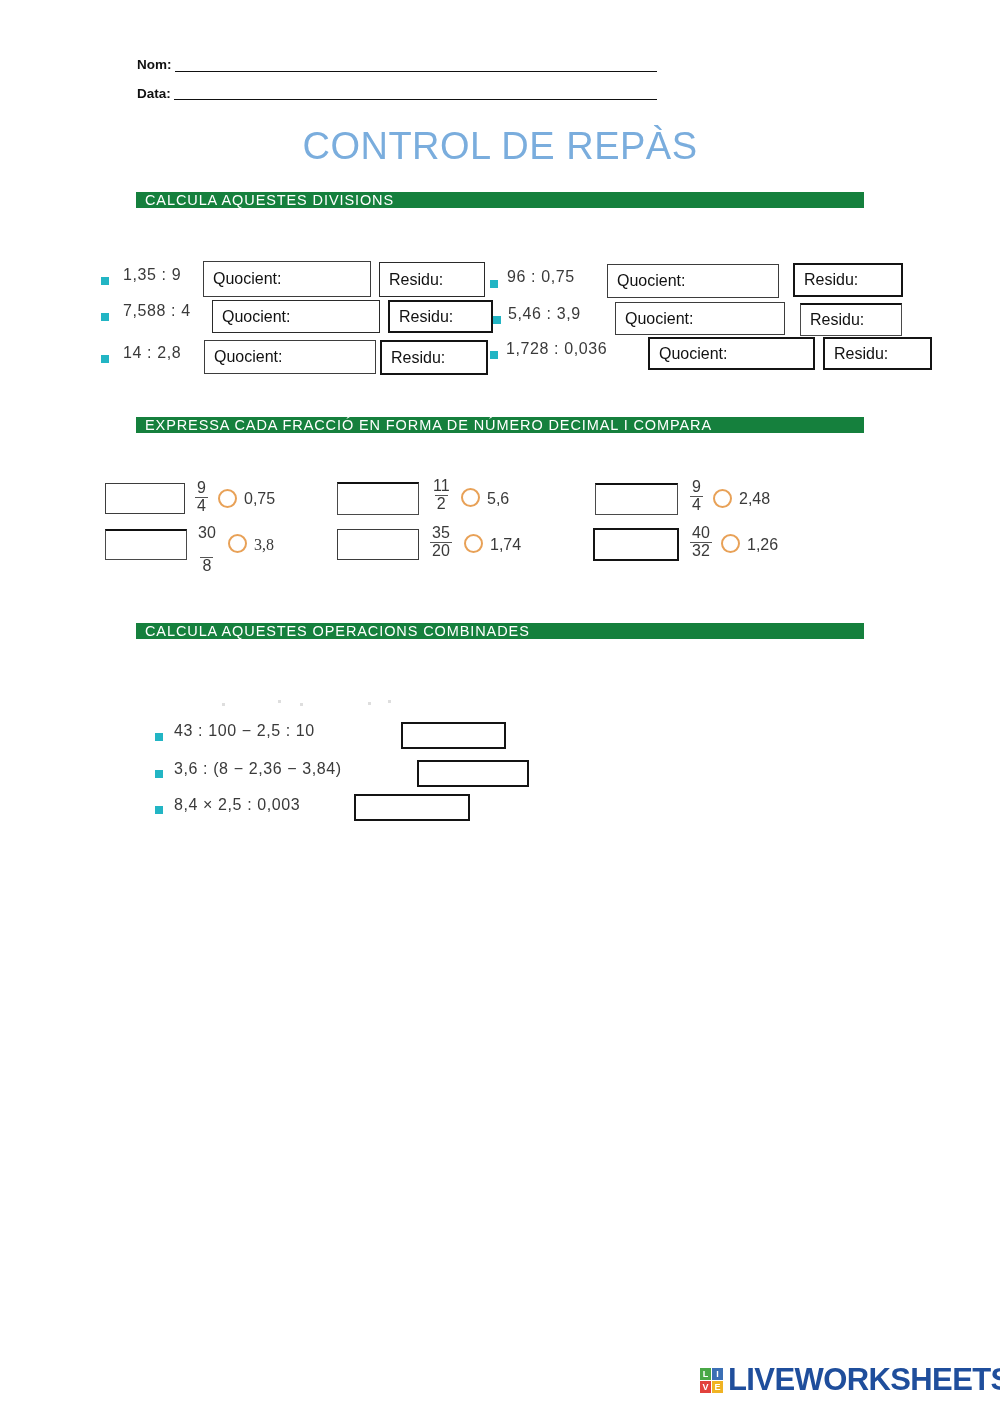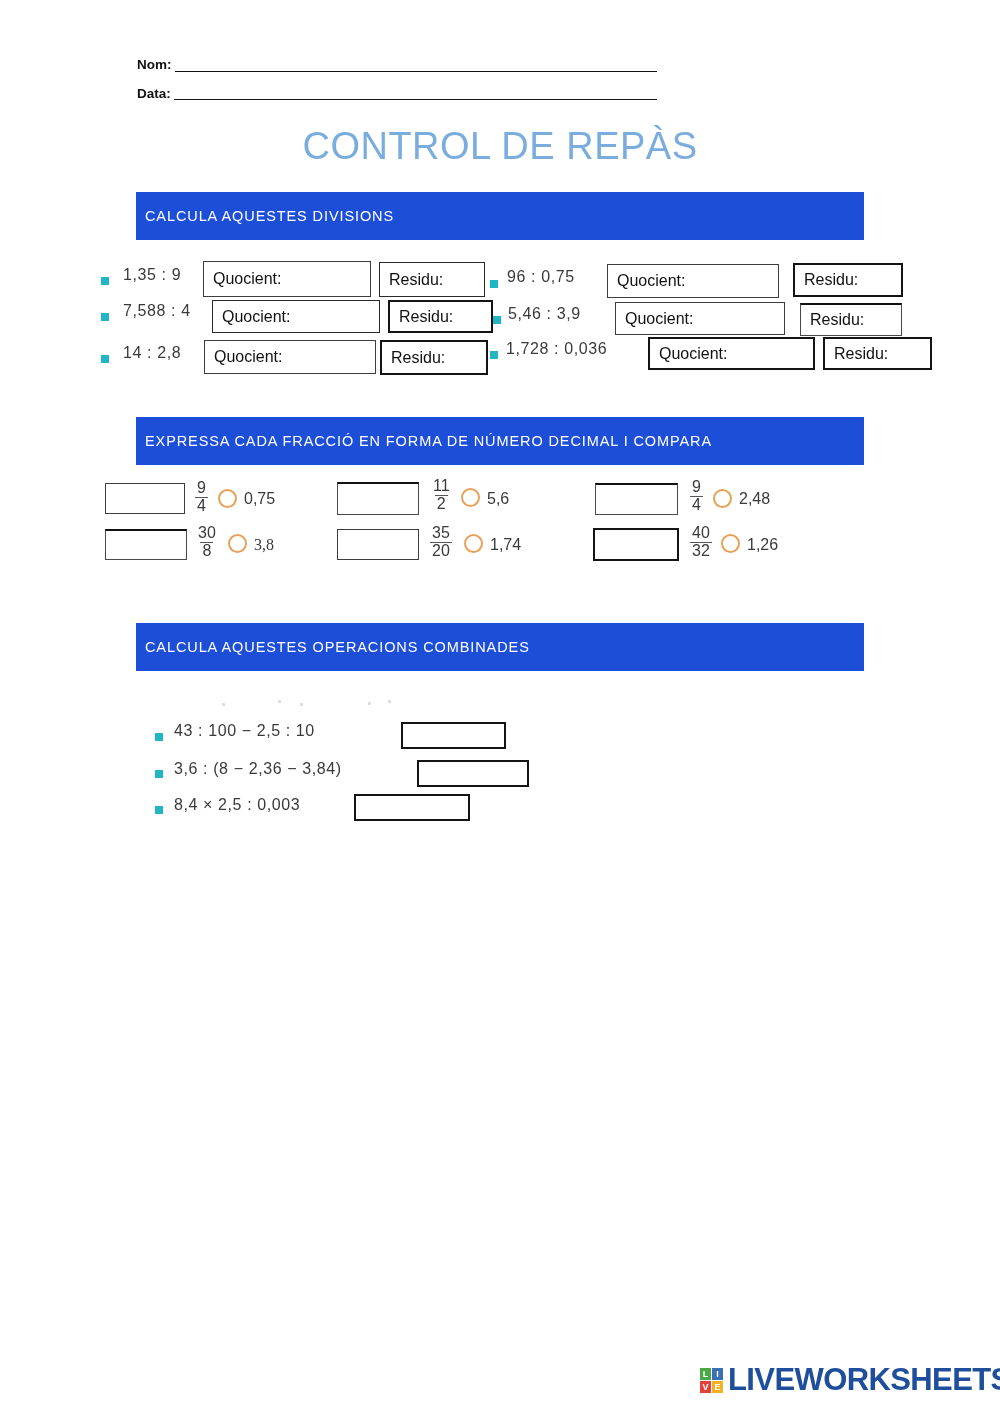--- a/index.html
+++ b/index.html
@@ -44,22 +44,22 @@
     letter-spacing: 0.5px;
     color: #7aaddd;
     font-family: Liberation Sans, sans-serif;
   }
 
   
   .secbar {
     position: absolute;
     left: 136px;
     width: 728px;
-    height: 48px;
-    background: #1d4ed8;
+    height: 16px;
+    background: #15803d;
     color: #ffffff;
     font-size: 14.5px;
     letter-spacing: 0.9px;
     display: flex;
     align-items: center;
     padding-left: 9px;
     box-sizing: border-box;
   }
   #secbar-divisions { top: 192px; }
   #secbar-fractions { top: 417px; }
@@ -226,21 +226,21 @@
 
 <div class="ibox bd-thin" style="left:105px; top:483px; width:80px; height:31px;"></div>
 <div class="frac" style="left:195px; top:480px;">
   <span class="num">9</span>
   <span class="den">4</span>
 </div>
 <div class="opcircle" style="left:218px; top:489px;"></div>
 <div class="cmpval" style="left:244px; top:490px;">0,75</div>
 
 <div class="ibox bd-mix" style="left:105px; top:529px; width:82px; height:31px;"></div>
-<div class="frac" style="left:196px; top:525px;">
+<div class="frac" style="left:196px; top:525px;gap:15px;">
   <span class="num">30</span>
   <span class="den">8</span>
 </div>
 <div class="opcircle" style="left:228px; top:534px;"></div>
 <div class="cmpval" style="left:254px; top:536px;font-family:Liberation Serif, serif;">3,8</div>
 
 <div class="ibox bd-mix" style="left:337px; top:482px; width:82px; height:33px;"></div>
 <div class="frac" style="left:431px; top:478px;">
   <span class="num">11</span>
   <span class="den">2</span>

